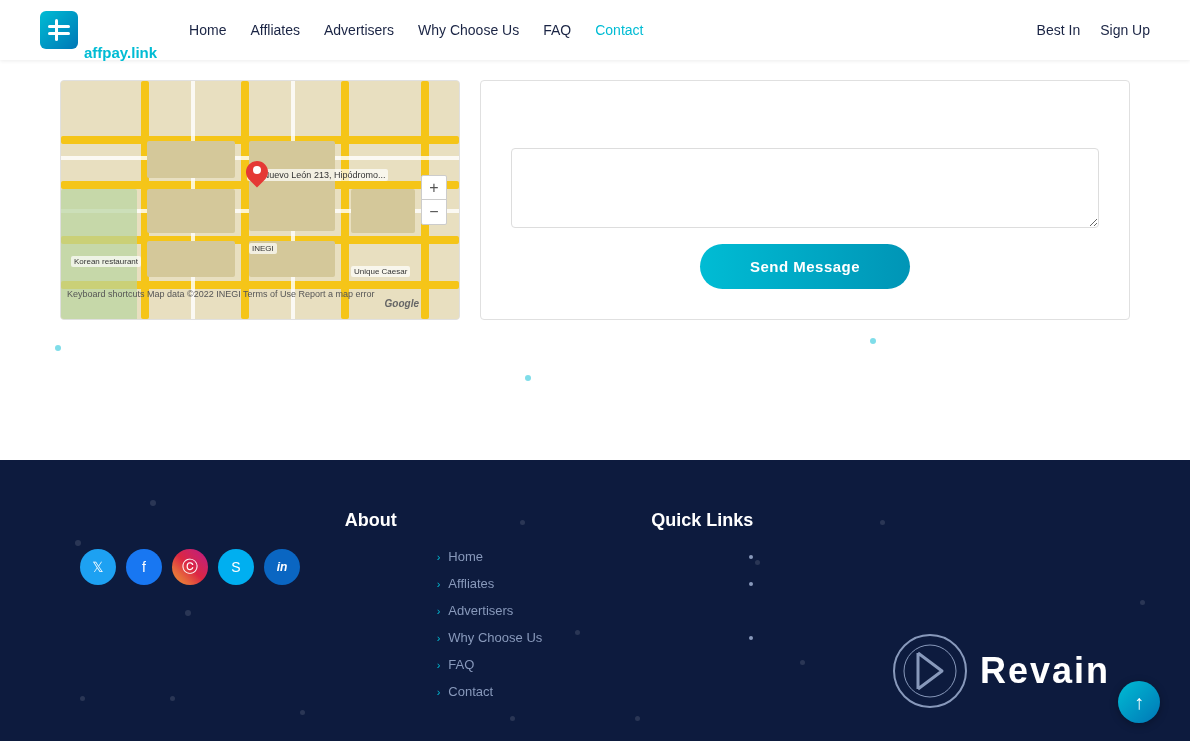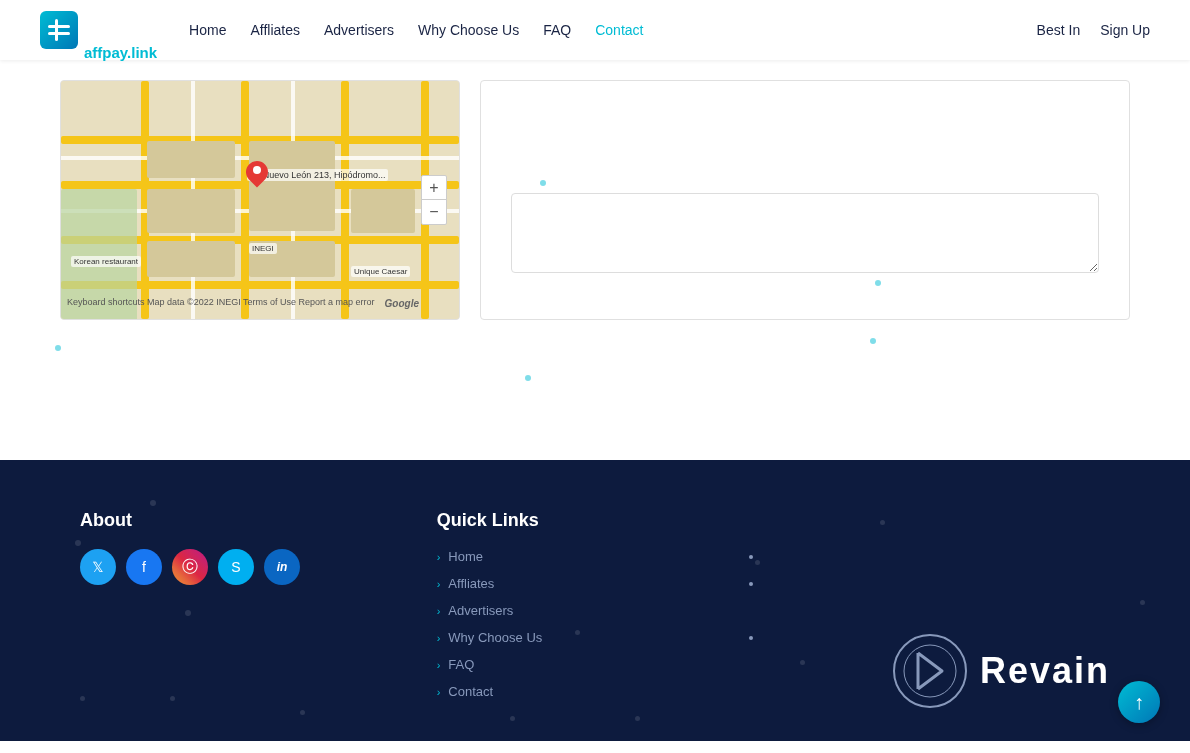--- a/index.html
+++ b/index.html
@@ -146,21 +146,21 @@
     .map-zoom-btn {
       width: 24px; height: 24px;
       display: flex; align-items: center; justify-content: center;
       font-size: 16px; color: #555; cursor: pointer; user-select: none;
       border: none; background: none;
     }
     .map-zoom-btn:first-child { border-bottom: 1px solid #ccc; }
 
     .map-footer {
       position: absolute;
-      bottom: 12px; left: 6px;
+      bottom: 20px; left: 6px;
       font-size: 9px; color: #555;
     }
     .map-google-logo {
       position: absolute;
       bottom: 10px; right: 40px;
       font-size: 10px; color: #666; font-style: italic; font-weight: 700;
     }
     .map-label {
       position: absolute;
       font-size: 9px;
@@ -222,20 +222,21 @@
       overflow: hidden;
     }
 
     .footer-grid {
       display: flex;
       gap: 40px;
       max-width: 1100px;
       margin: 0 auto;
       position: relative;
       z-index: 2;
+      text-align: right;
     }
 
     .footer-about { flex: 1; }
     .footer-links { flex: 1; }
     .footer-brand { flex: 1; display: flex; align-items: flex-end; justify-content: flex-end; }
 
     .footer-heading {
       font-size: 18px;
       font-weight: 700;
       color: #fff;
@@ -409,20 +410,23 @@
         <div class="map-label" style="top:175px;left:10px;font-size:8px;">Korean restaurant</div>
 
         <div class="map-label" style="top:162px;left:188px;font-size:8px;">INEGI</div>
 
         <div class="map-label" style="top:185px;left:290px;font-size:8px;">Unique Caesar</div>
       </div>
     </div>
 
     <div class="form-card">
       <textarea class="form-textarea" style=""></textarea>
+      <button class="send-btn">
+        <span>Send Message</span>
+      </button>
     </div>
   </div>
 
   <div class="spacer"></div>
 </div>
 
 <footer>
 
   <div class="fdot" style="width:6px;height:6px;top:40px;left:150px;"></div>
   <div class="fdot" style="width:6px;height:6px;top:80px;left:75px;"></div>

